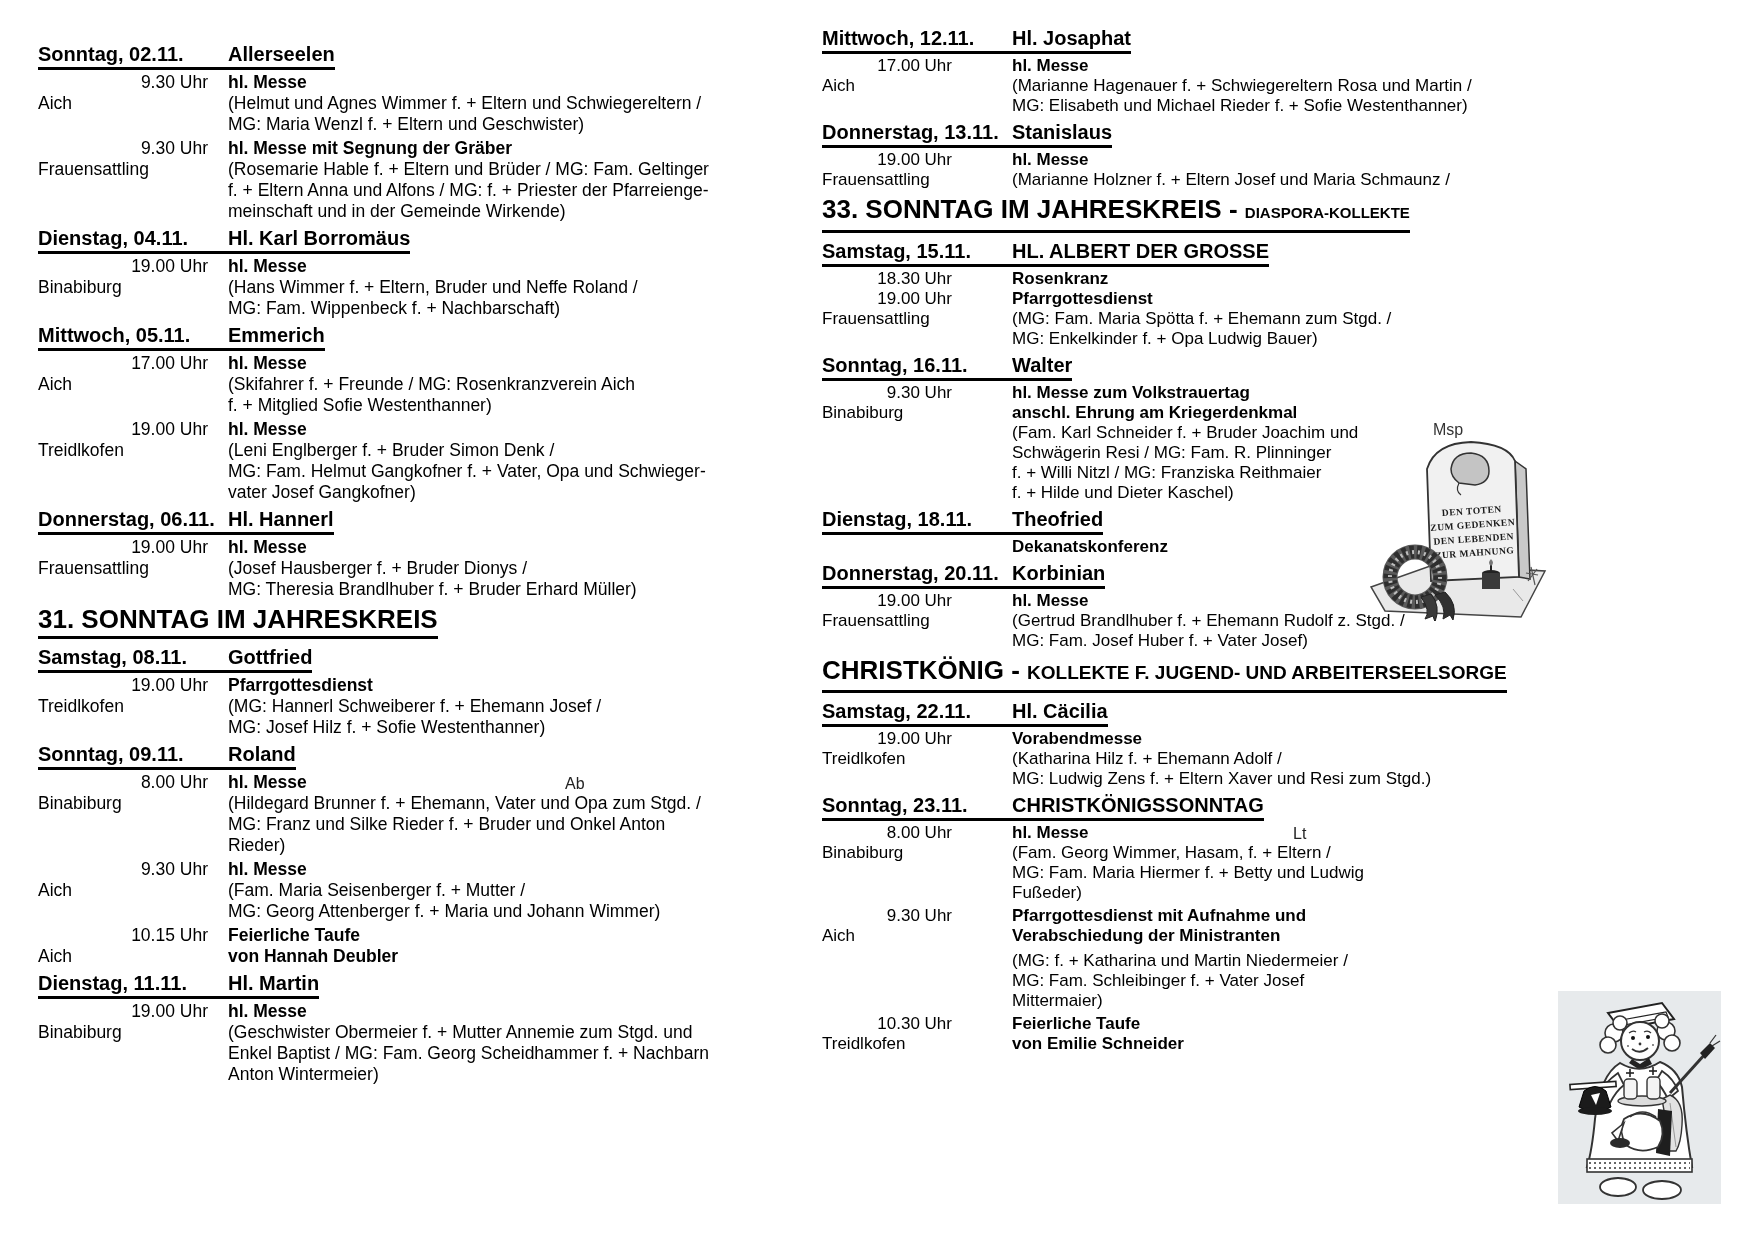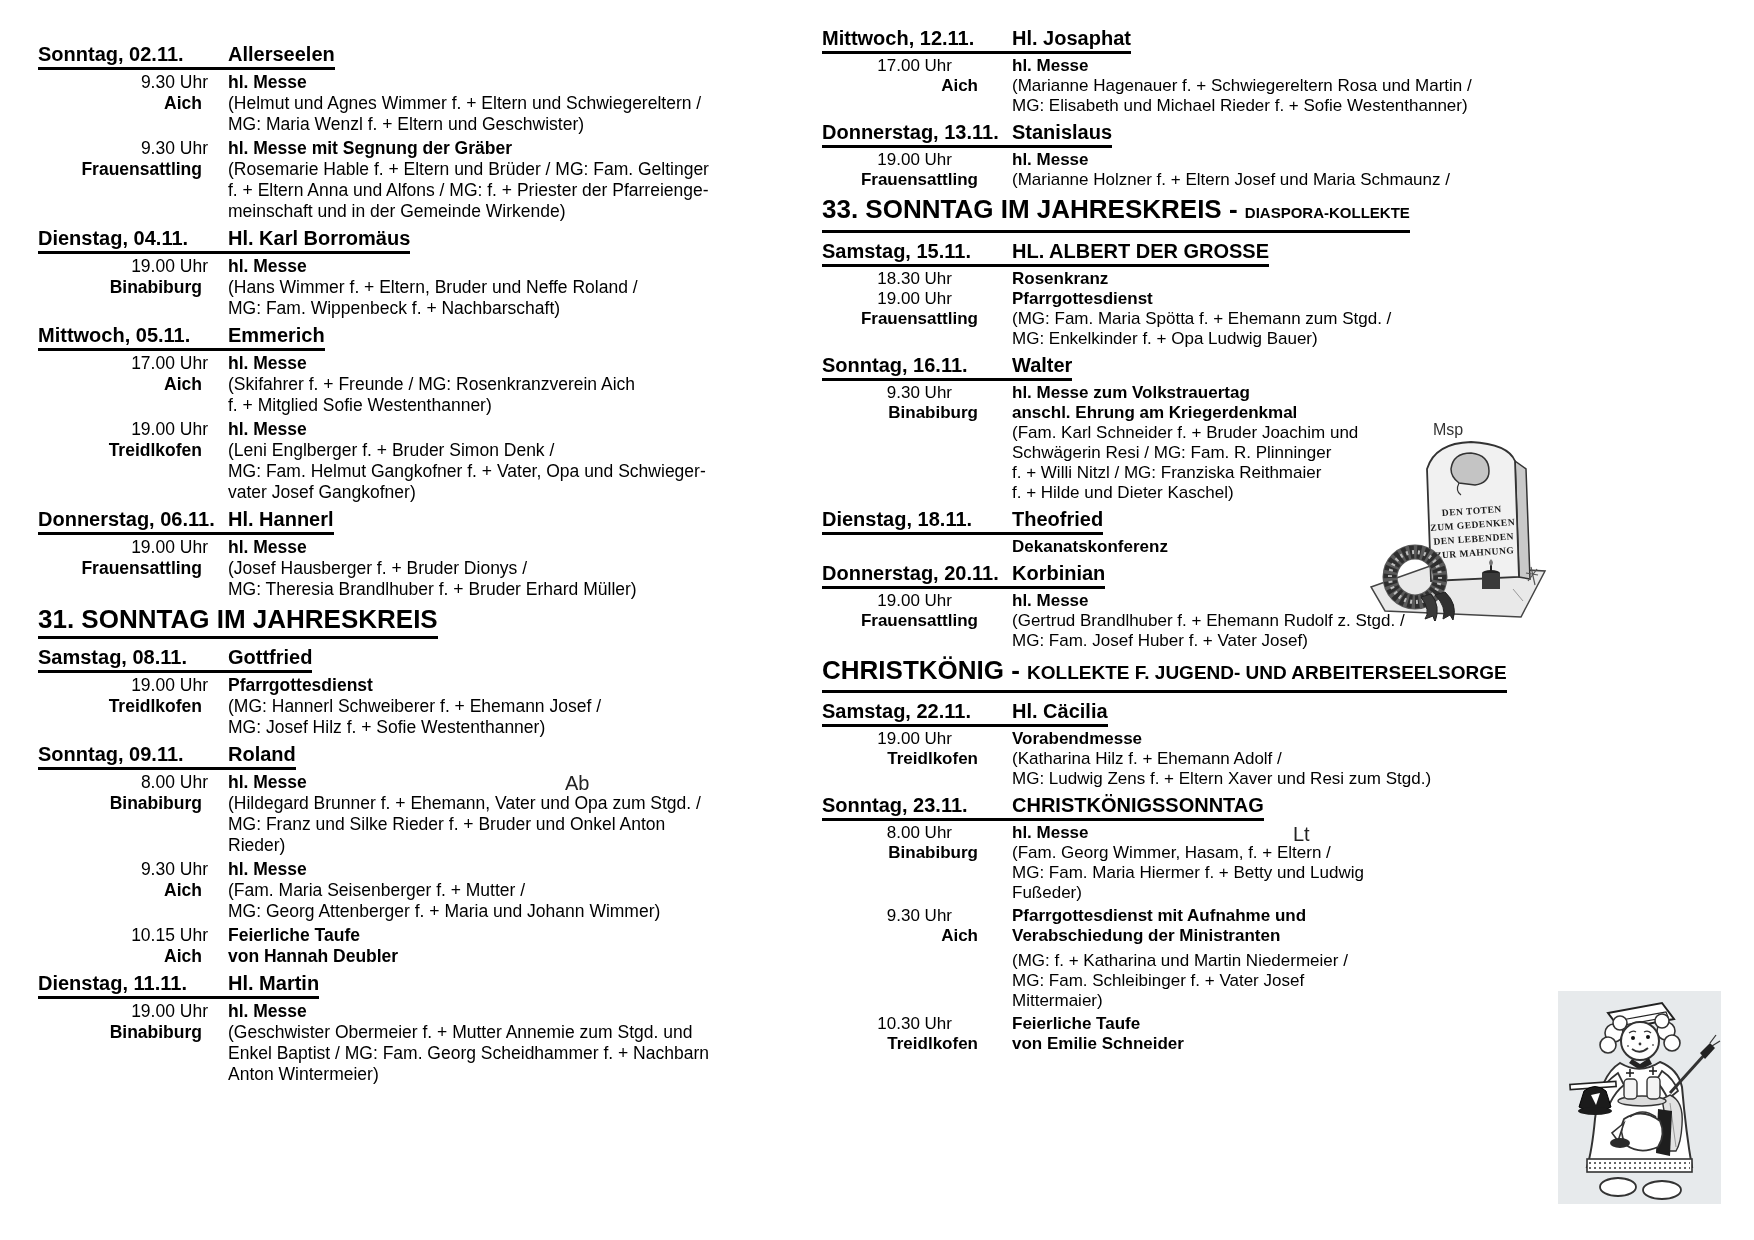--- a/index.html
+++ b/index.html
@@ -30,27 +30,27 @@
   .season-part2.small{font-size:19px;}
 
   .entry{display:flex;margin-bottom:3px;}
   .cell-left{width:190px;flex:none;}
   .cell-right{flex:1;min-width:0;}
 
   .time,.place,.rl{font-size:17.5px;line-height:21px;}
   .col-right .time,.col-right .place,.col-right .rl{font-size:17px;line-height:20px;}
   .time{text-align:right;padding-right:20px;}
   .col-right .time{padding-right:60px;}
-  .place{font-weight:bold;text-align:right;padding-right:26px;}
+  .place{font-weight:normal;text-align:left;padding-right:26px;}
   .col-right .place{padding-right:34px;}
   .rl{position:relative;white-space:nowrap;}
   .rl.bold{font-weight:bold;}
   .rl.gap{margin-top:5px;}
 
-  .ann{position:absolute;top:1px;font-weight:normal;font-size:20px;color:#222;}
+  .ann{position:absolute;top:1px;font-weight:normal;font-size:16px;color:#222;}
   .ann-ab{left:337px;}
   .ann-lt{left:281px;}
 
   .memorial{position:absolute;left:1363px;top:413px;width:190px;height:200px;}
   .msp-label{font-size:16px;color:#333;text-align:left;margin-left:70px;margin-bottom:0;}
   .ministrant{
     position:absolute;left:1558px;top:983px;width:163px;height:213px;
     background:#e7eaec;
   }
 </style>

